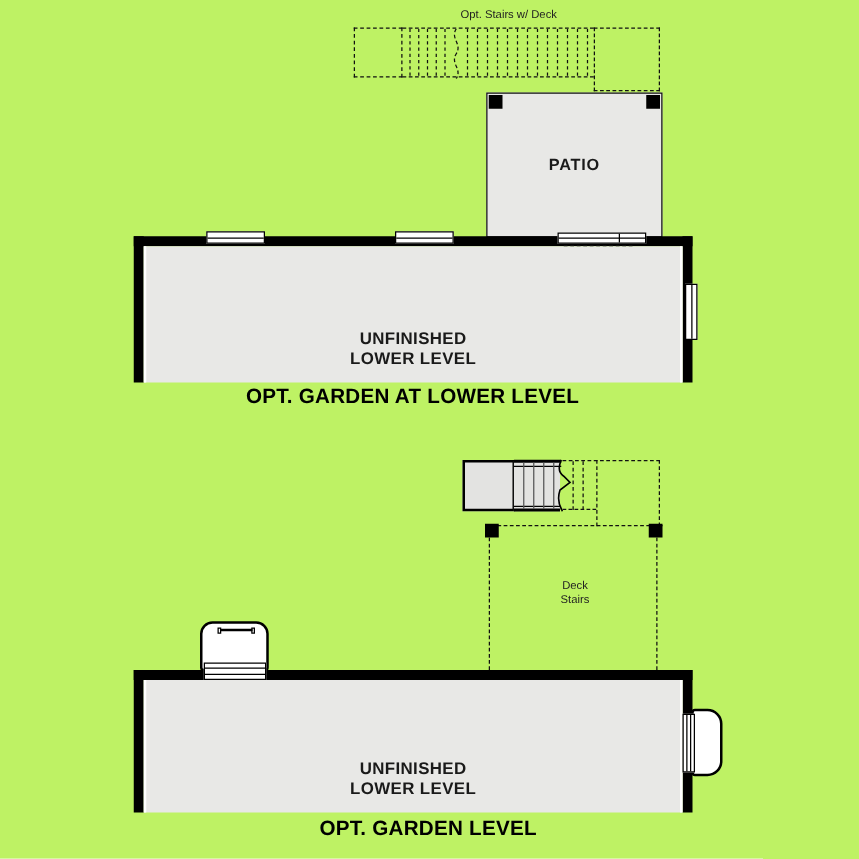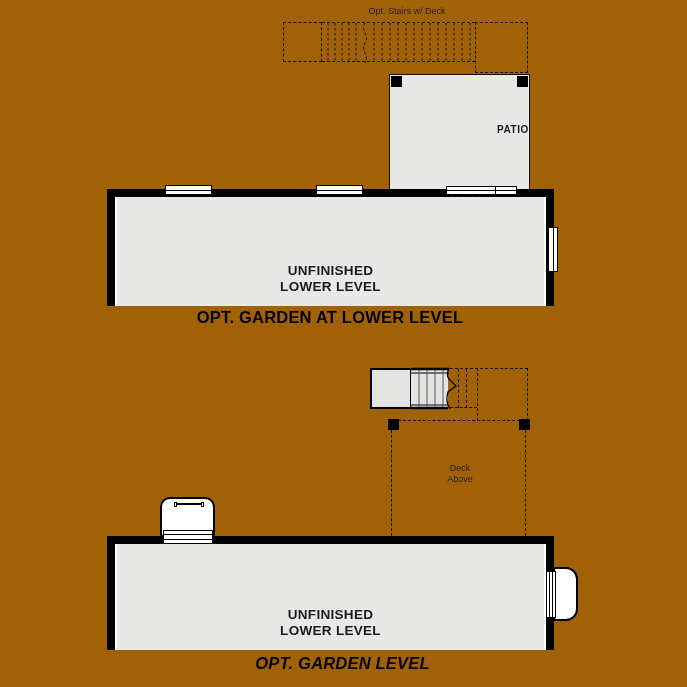--- a/index.html
+++ b/index.html
@@ -1,32 +1,32 @@
 <!DOCTYPE html>
 <html><head>
 <meta charset="utf-8">
 <style>
   html,body{margin:0;padding:0;background:#ffffff;}
   #canvas{
-    position:relative;width:687px;height:687px;background:#a16207;overflow:hidden;
+    position:relative;width:687px;height:687px;background:#bef264;overflow:hidden;
     font-family:"Liberation Sans", sans-serif;color:#1a1a1a;
   }
   .abs{position:absolute;}
   .wall{position:absolute;background:#000;}
   .interior{position:absolute;background:#e8e8e6;border-left:2px solid #fff;border-right:2px solid #fff;box-sizing:border-box;}
   .dash-box{position:absolute;border:1px dashed #111;box-sizing:border-box;}
   .dash-tb{position:absolute;border-top:1px dashed #111;border-bottom:1px dashed #111;box-sizing:border-box;}
   .dash-v{position:absolute;width:0;border-left:1px dashed #111;}
   .dash-h{position:absolute;height:0;border-top:1px dashed #111;}
   .post{position:absolute;width:11px;height:11px;background:#000;}
   .win{position:absolute;background:#fff;border:1px solid #000;box-sizing:border-box;}
   .hline{position:absolute;left:0;right:0;height:0;border-top:1px solid #000;}
   .vline{position:absolute;top:0;bottom:0;width:0;border-left:1px solid #000;}
   .patio{position:absolute;background:#e8e8e6;border:1px solid #111;box-sizing:border-box;}
-  .patio-label{position:absolute;left:0;right:0;text-align:right;font-size:10px;font-weight:bold;letter-spacing:0.6px;}
+  .patio-label{position:absolute;left:0;right:0;text-align:center;font-size:13px;font-weight:bold;letter-spacing:0.6px;}
   .small-label{position:absolute;text-align:center;font-size:9px;line-height:11px;color:#222;}
   .room-label{position:absolute;text-align:center;font-size:13.5px;font-weight:bold;line-height:15.5px;letter-spacing:0.3px;}
   .plan-title{position:absolute;text-align:center;font-size:16.5px;font-weight:bold;letter-spacing:0.2px;color:#000;}
   .landing{position:absolute;background:#e3e3e1;border:2px solid #000;box-sizing:border-box;}
   .well{position:absolute;background:#fff;border:2px solid #000;box-sizing:border-box;}
 </style>
 </head>
 <body>
 
 <div id="canvas">
@@ -125,21 +125,21 @@
     <div class="dash-v" style="left:477px;top:368px;height:53px;"></div>
     <div class="dash-v" style="left:527px;top:368px;height:53px;"></div>
 
     <div class="dash-h" style="left:388px;top:420px;width:142px;"></div>
     <div class="post" style="left:388px;top:419px;"></div>
     <div class="post" style="left:519px;top:419px;"></div>
     <div class="dash-v" style="left:391px;top:430px;height:106px;"></div>
     <div class="dash-v" style="left:525px;top:430px;height:106px;"></div>
     <div class="small-label" style="left:410px;top:463px;width:100px;">
       <div>Deck</div>
-      <div>Above</div>
+      <div>Stairs</div>
     </div>
 
     <div class="wall" style="left:107px;top:536px;width:447px;height:8px;"></div>
     <div class="wall" style="left:107px;top:536px;width:8px;height:114px;"></div>
     <div class="wall" style="left:546px;top:536px;width:8px;height:114px;"></div>
     <div class="interior" style="left:115px;top:544px;width:431px;height:106px;"></div>
 
     <div class="well" style="left:160px;top:497px;width:55px;height:40px;border-radius:10px 10px 3px 3px;">
       <div class="abs" style="left:14px;top:4px;width:26px;height:2px;background:#000;"></div>
       <div class="abs" style="left:12px;top:3px;width:3px;height:5px;border:1px solid #000;box-sizing:border-box;"></div>
@@ -153,16 +153,16 @@
     <div class="well" style="left:553px;top:567px;width:25px;height:54px;border-radius:3px 12px 12px 3px;"></div>
     <div class="win" style="left:546px;top:571px;width:10px;height:47px;">
       <div class="vline" style="left:2px;"></div>
       <div class="vline" style="left:5px;"></div>
     </div>
 
     <div class="room-label" style="left:107px;top:607px;width:447px;">
       <div>UNFINISHED</div>
       <div>LOWER LEVEL</div>
     </div>
-    <div class="plan-title" style="left:30px;top:654px;width:625px;font-style:italic;">OPT. GARDEN LEVEL</div>
+    <div class="plan-title" style="left:30px;top:654px;width:625px;">OPT. GARDEN LEVEL</div>
   </div>
 
 </div>
 
 </body></html>

